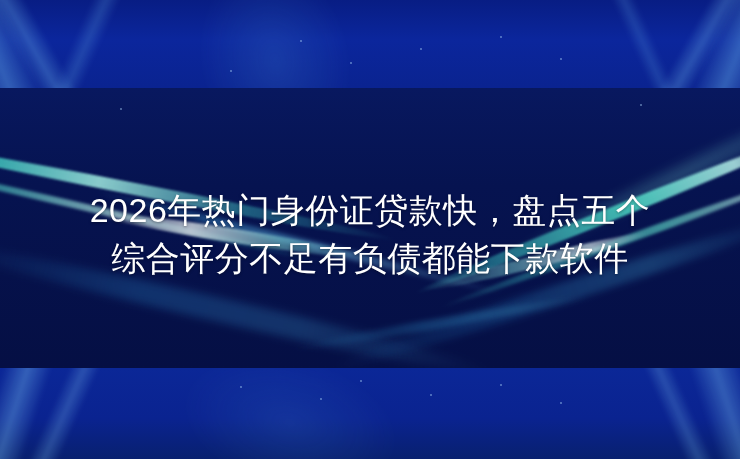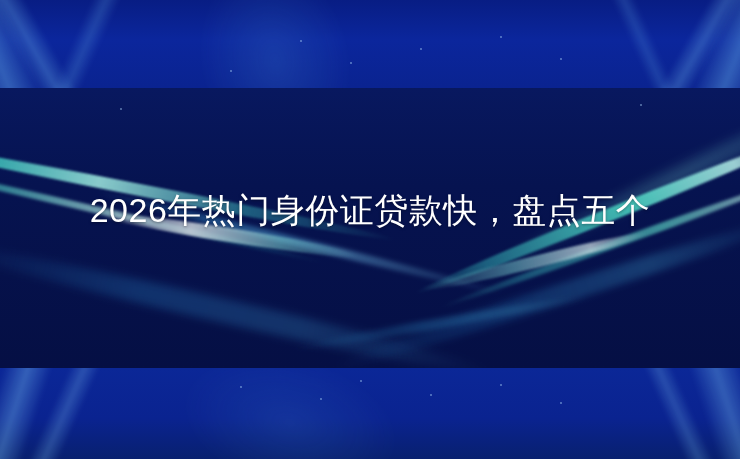--- a/index.html
+++ b/index.html
@@ -305,16 +305,17 @@
     <div class="sparkle" style="left:240px; top:18px;"></div>
     <div class="sparkle" style="left:320px; top:30px;"></div>
     <div class="sparkle" style="left:360px; top:12px;"></div>
     <div class="sparkle" style="left:430px; top:26px;"></div>
     <div class="sparkle" style="left:500px; top:16px;"></div>
     <div class="sparkle" style="left:560px; top:34px;"></div>
   </div>
 
   <div id="title-block">
     <span class="title-line">2026年热门身份证贷款快，盘点五个</span>
+    <span class="title-line">综合评分不足有负债都能下款软件</span>
   </div>
 
 
 </div>
 
 </body></html>

